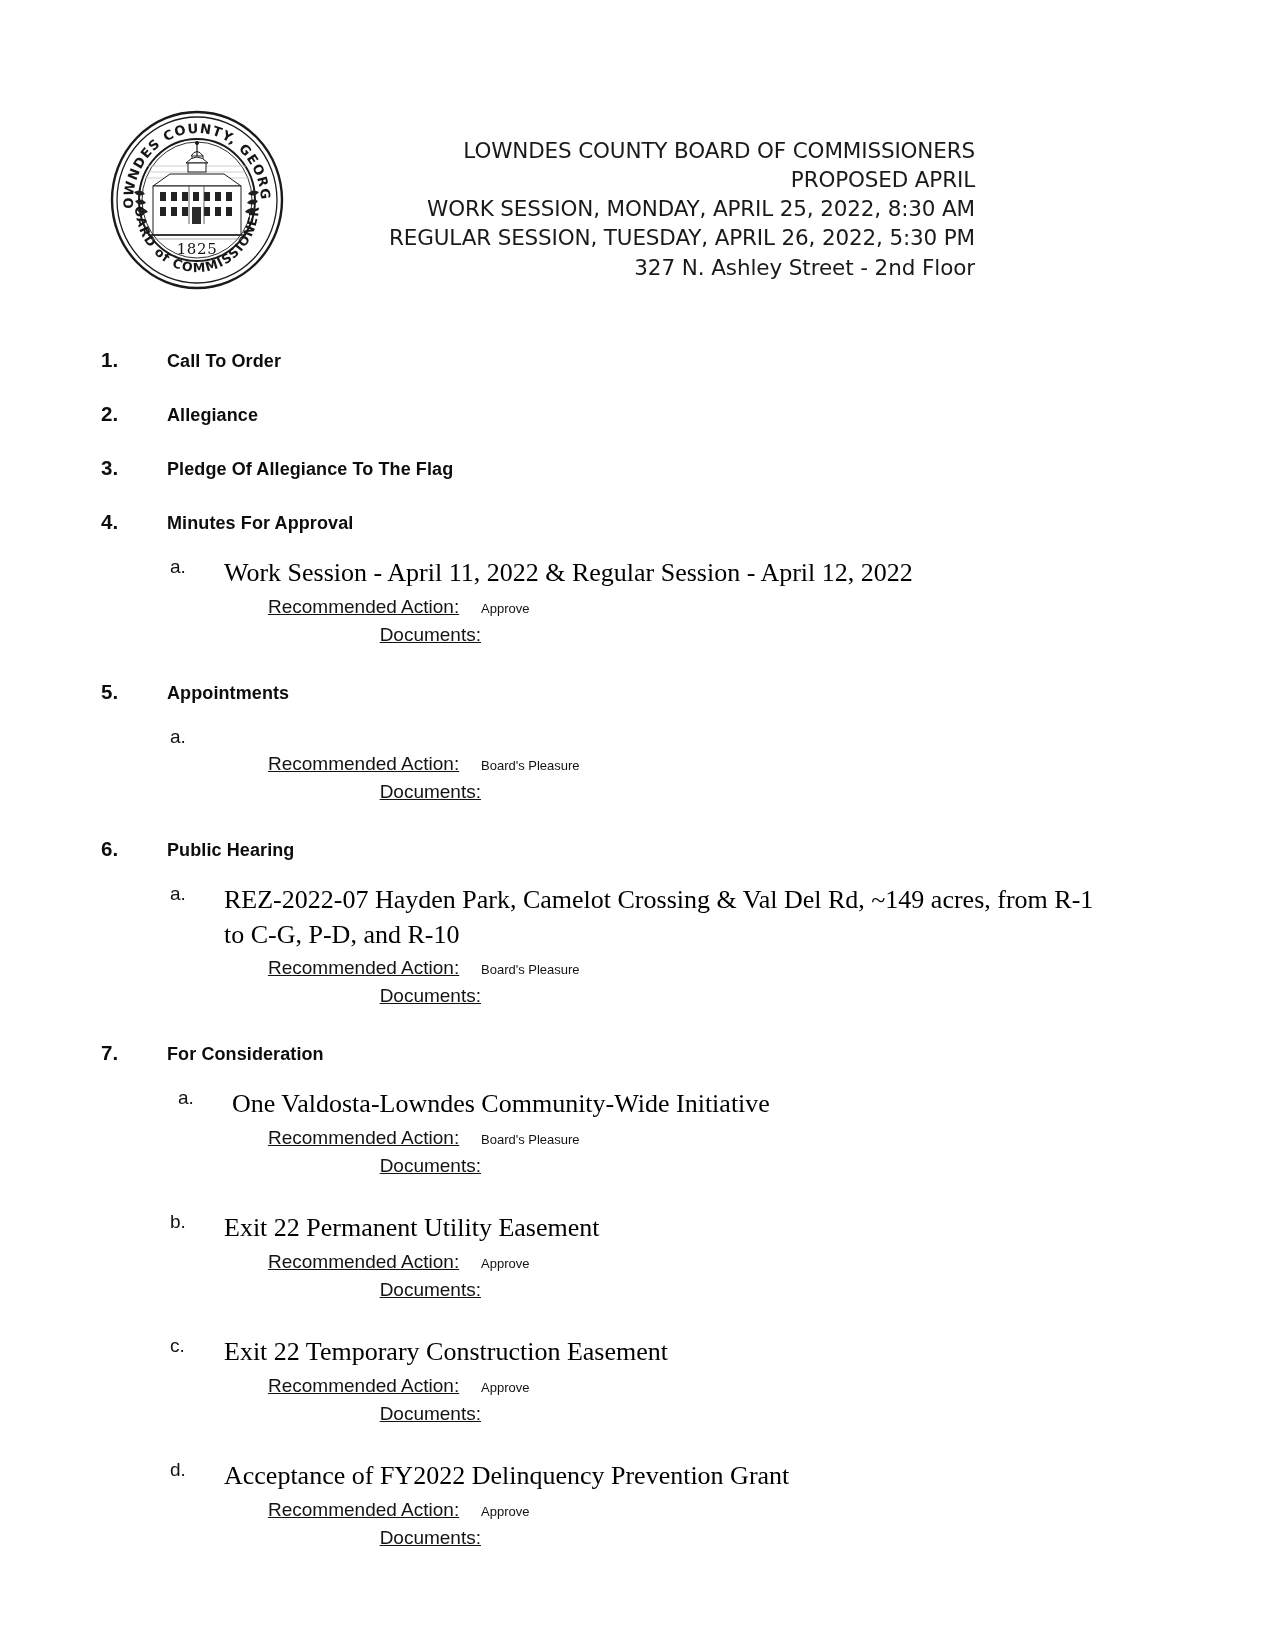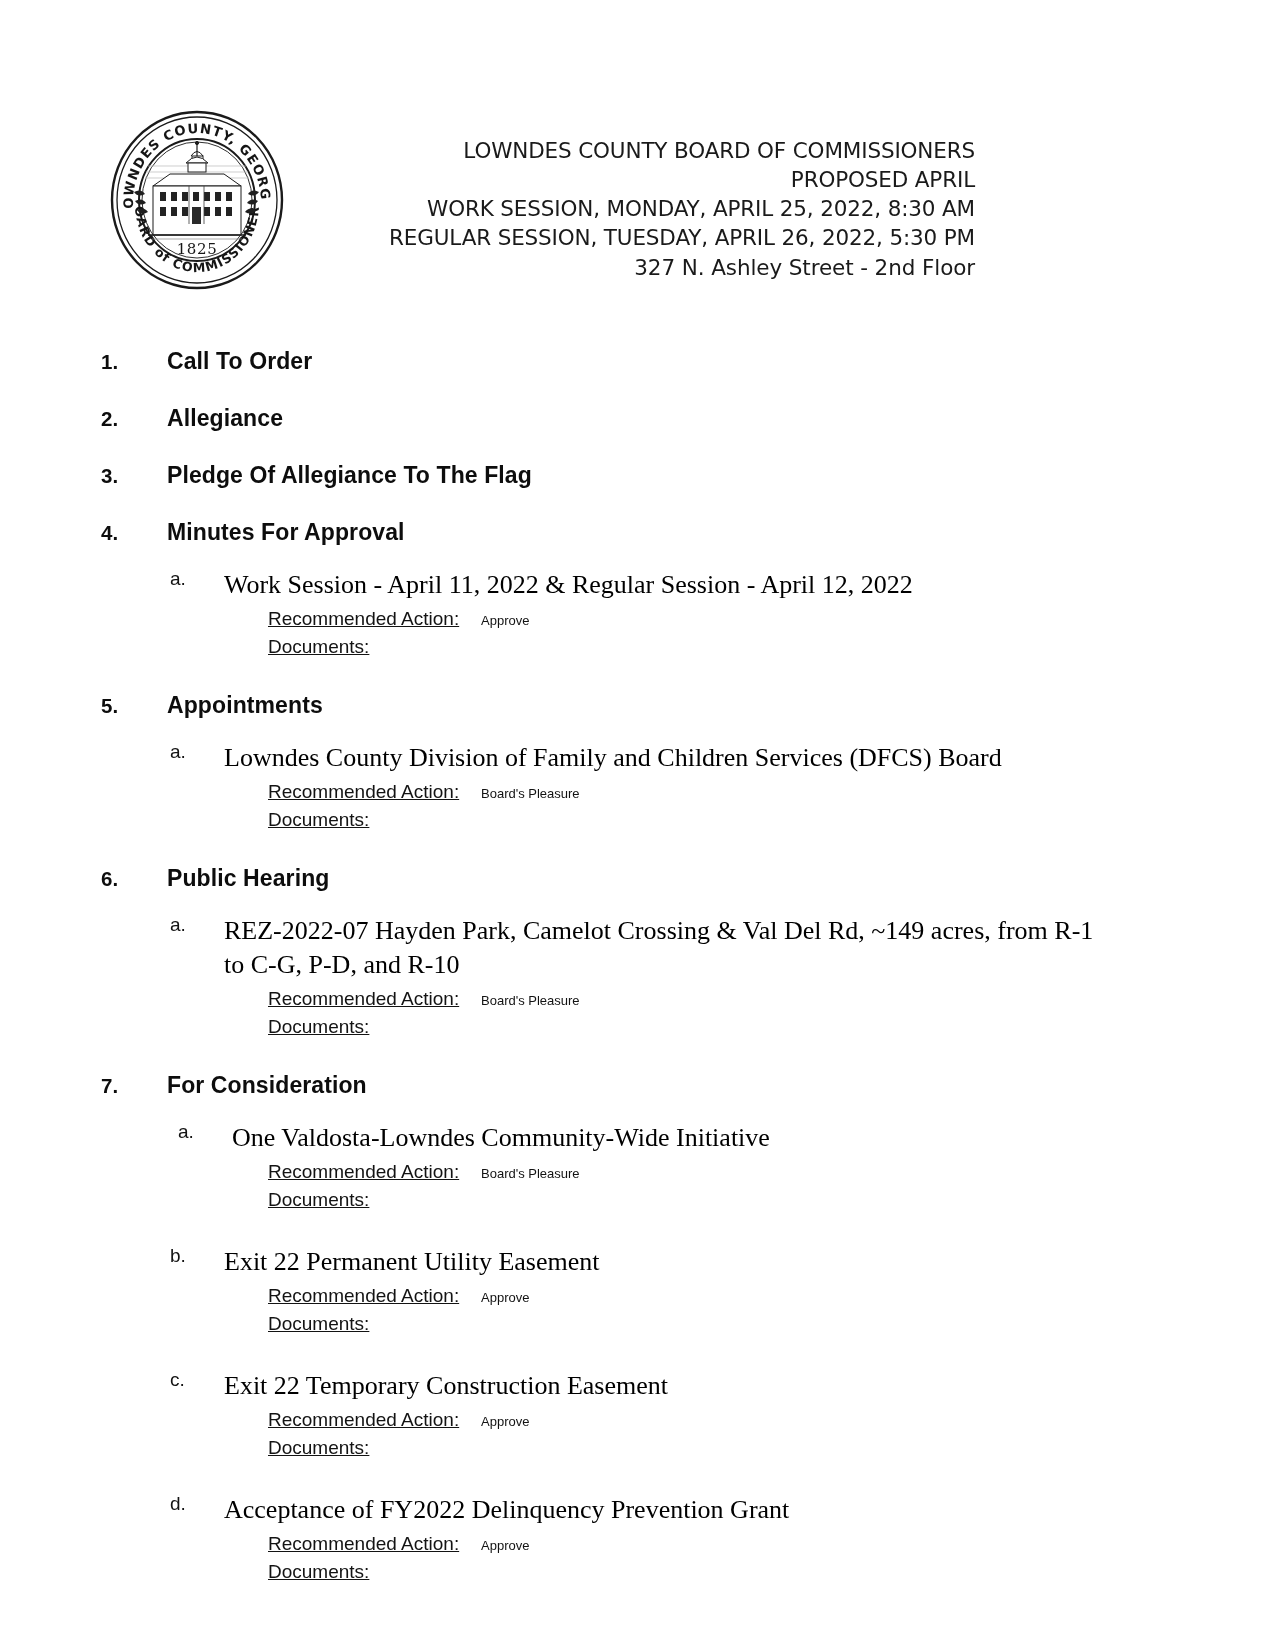--- a/index.html
+++ b/index.html
@@ -68,21 +68,21 @@
     flex: 0 0 66px;
     text-align: left;
     padding-left: 101px;
     box-sizing: content-box;
     font-weight: bold;
     font-size: 20.5px;
     color: #0d0d0d;
   }
   .item-title {
     font-weight: bold;
-    font-size: 23px;
+    font-size: 18px;
     color: #0d0d0d;
     letter-spacing: 0.1px;
   }
 
   
   .agenda-item.gap-sm { margin-top: 30px; }
   .agenda-item.gap-md { margin-top: 34px; }
 
   
   .sub-item {
@@ -122,21 +122,21 @@
     color: #131313;
     flex: 0 0 auto;
     min-width: 213px;
     text-decoration: underline;
   }
   .detail-value {
     font-size: 13px;
     color: #131313;
     flex: 0 0 auto;
   }
-  .detail-row.docs { margin-top: 6px; }
+  .detail-row.docs { margin-top: 6px; text-align: right; }
 
   
   .sub-item.indent-a .sub-letter { padding-left: 170px; }
   .sub-item.indent-b .sub-letter { padding-left: 178px; }
 
   
   .sub-item.spaced { margin-top: 34px; }
 </style>
 </head>
 <body>
@@ -280,21 +280,20 @@
 
   <div class="agenda-item gap-md">
     <div class="item-head">
       <span class="item-num">5.</span>
       <span class="item-title">Appointments</span>
     </div>
 
     <div class="sub-item indent-a">
       <div class="sub-row">
         <span class="sub-letter">a.</span>
-        <span class="sub-title">Lowndes County Division of Family and Children Services (DFCS) Board</span>
       </div>
       <div class="detail-row">
         <span class="detail-label">Recommended Action:</span>
         <span class="detail-value">Board's Pleasure</span>
       </div>
       <div class="detail-row docs">
         <span class="detail-label">Documents:</span>
         <span class="detail-value"></span>
       </div>
     </div>

